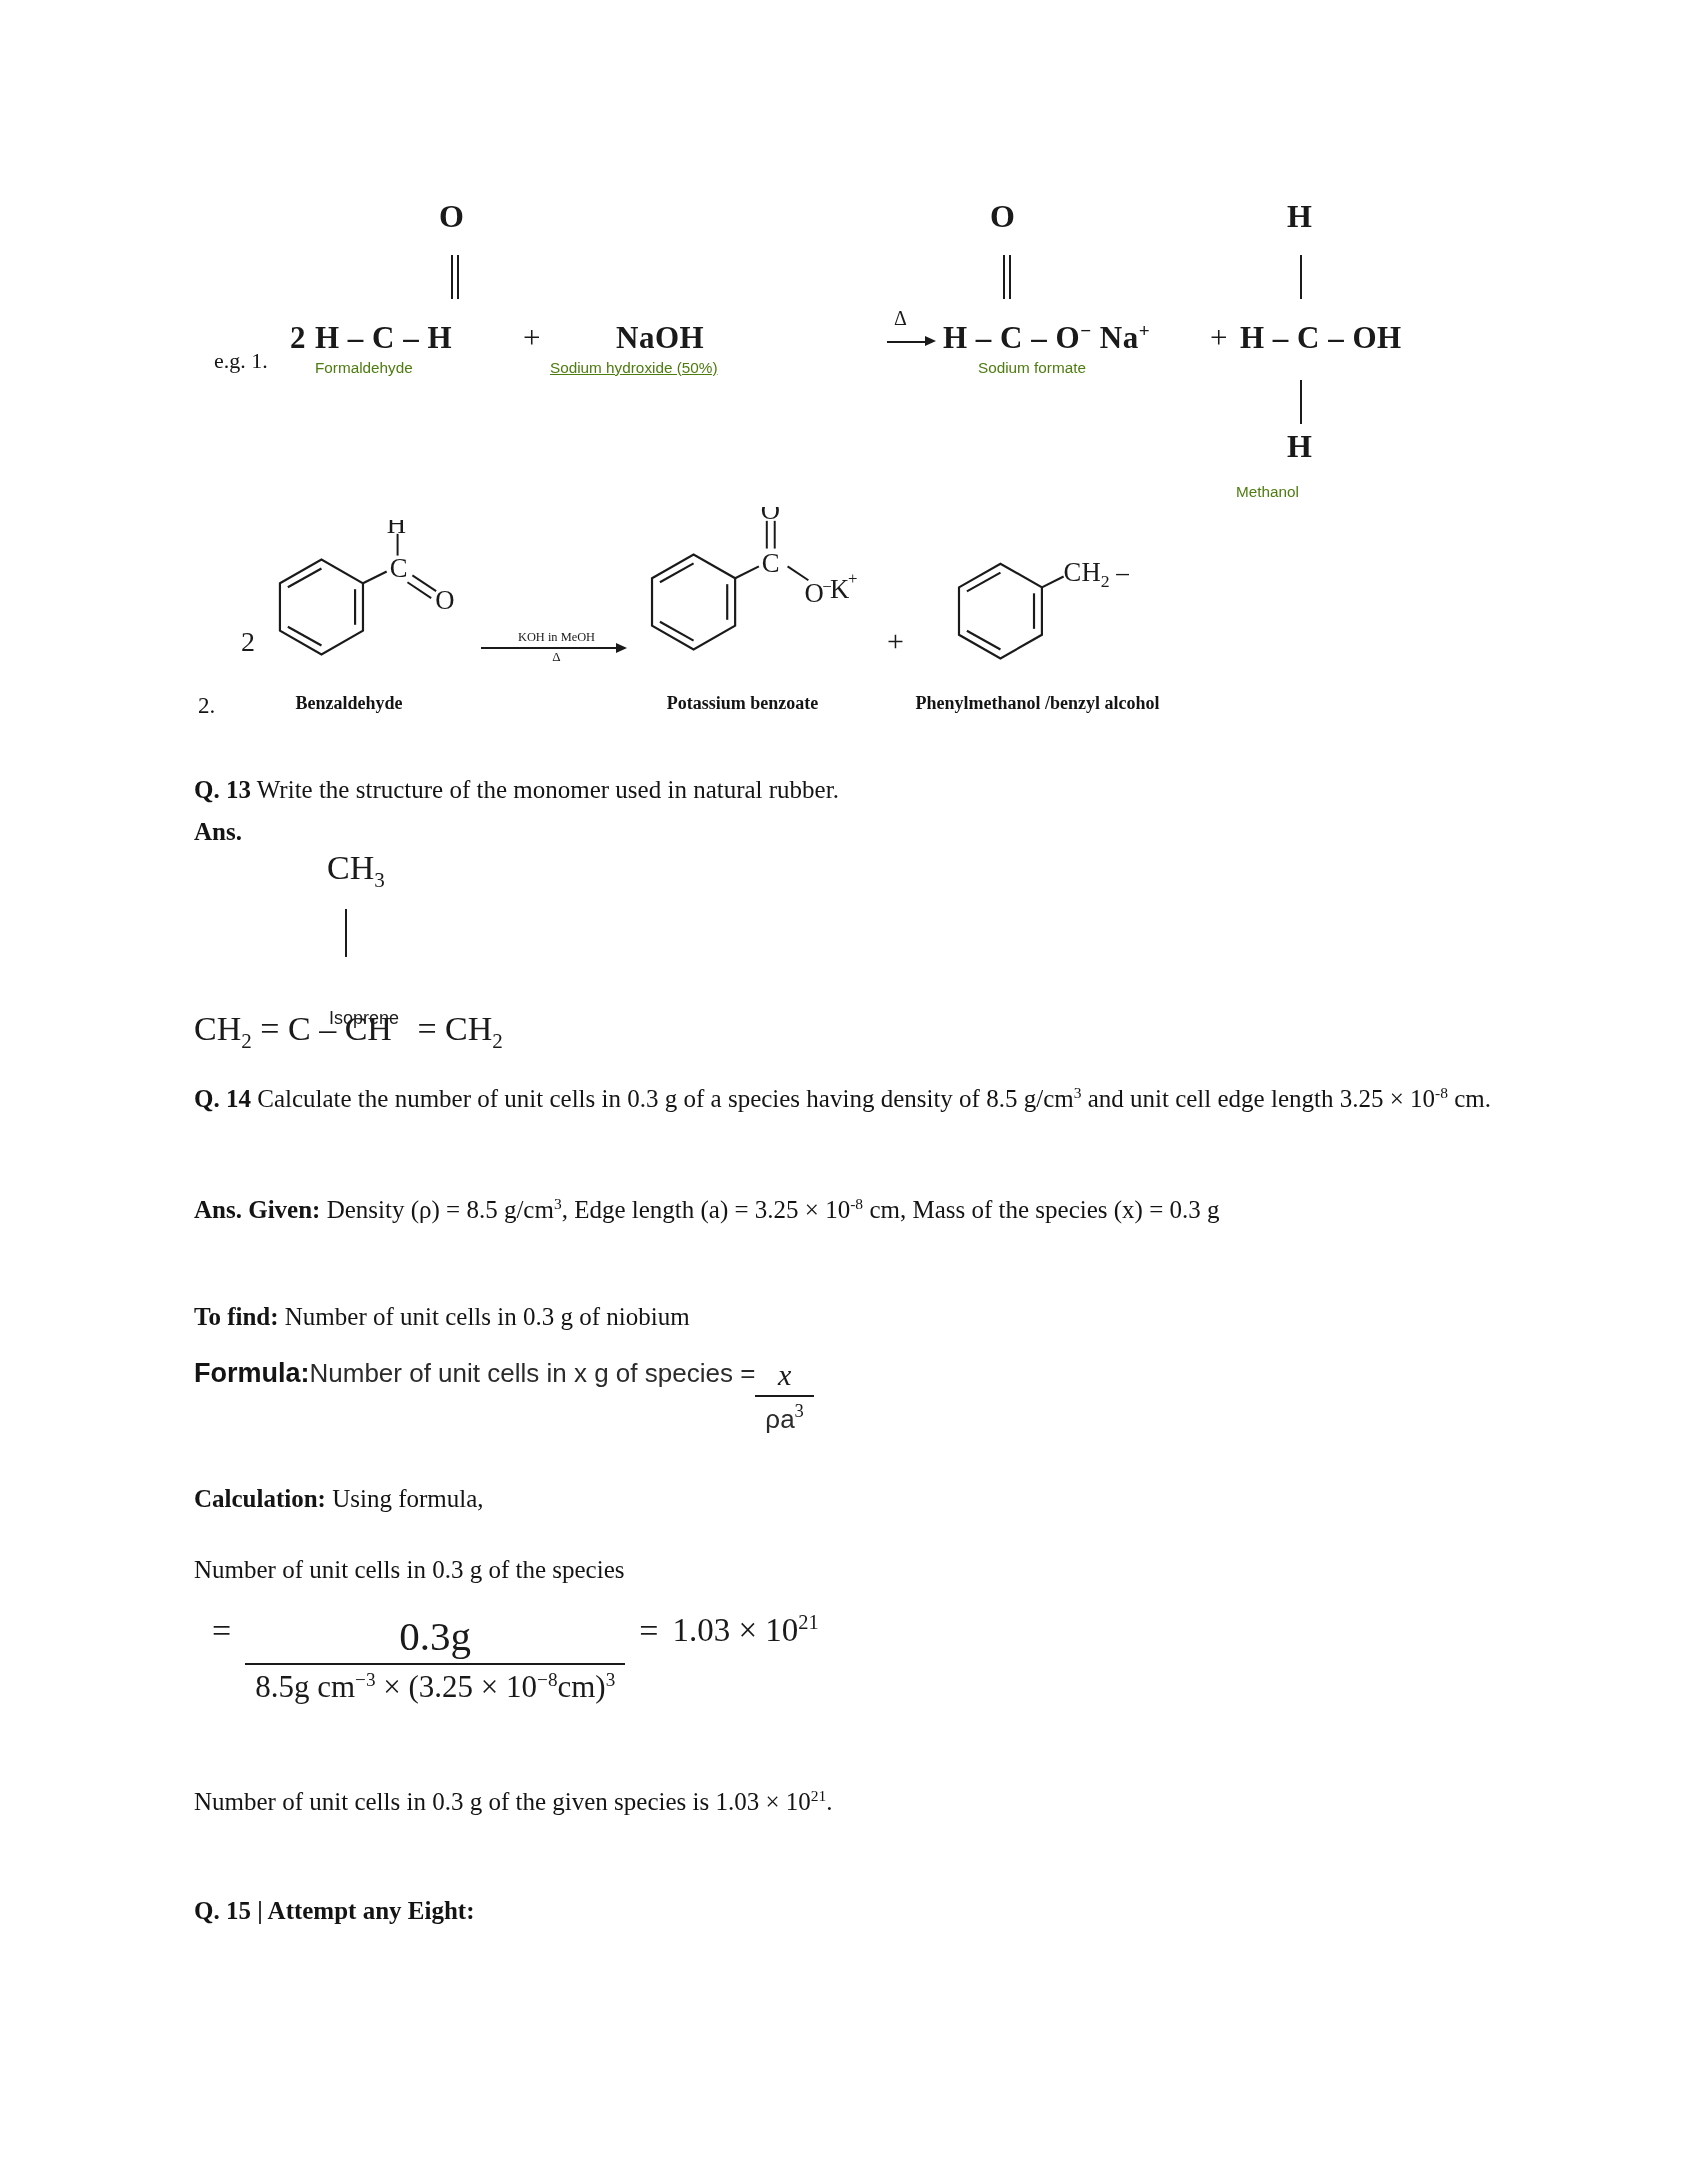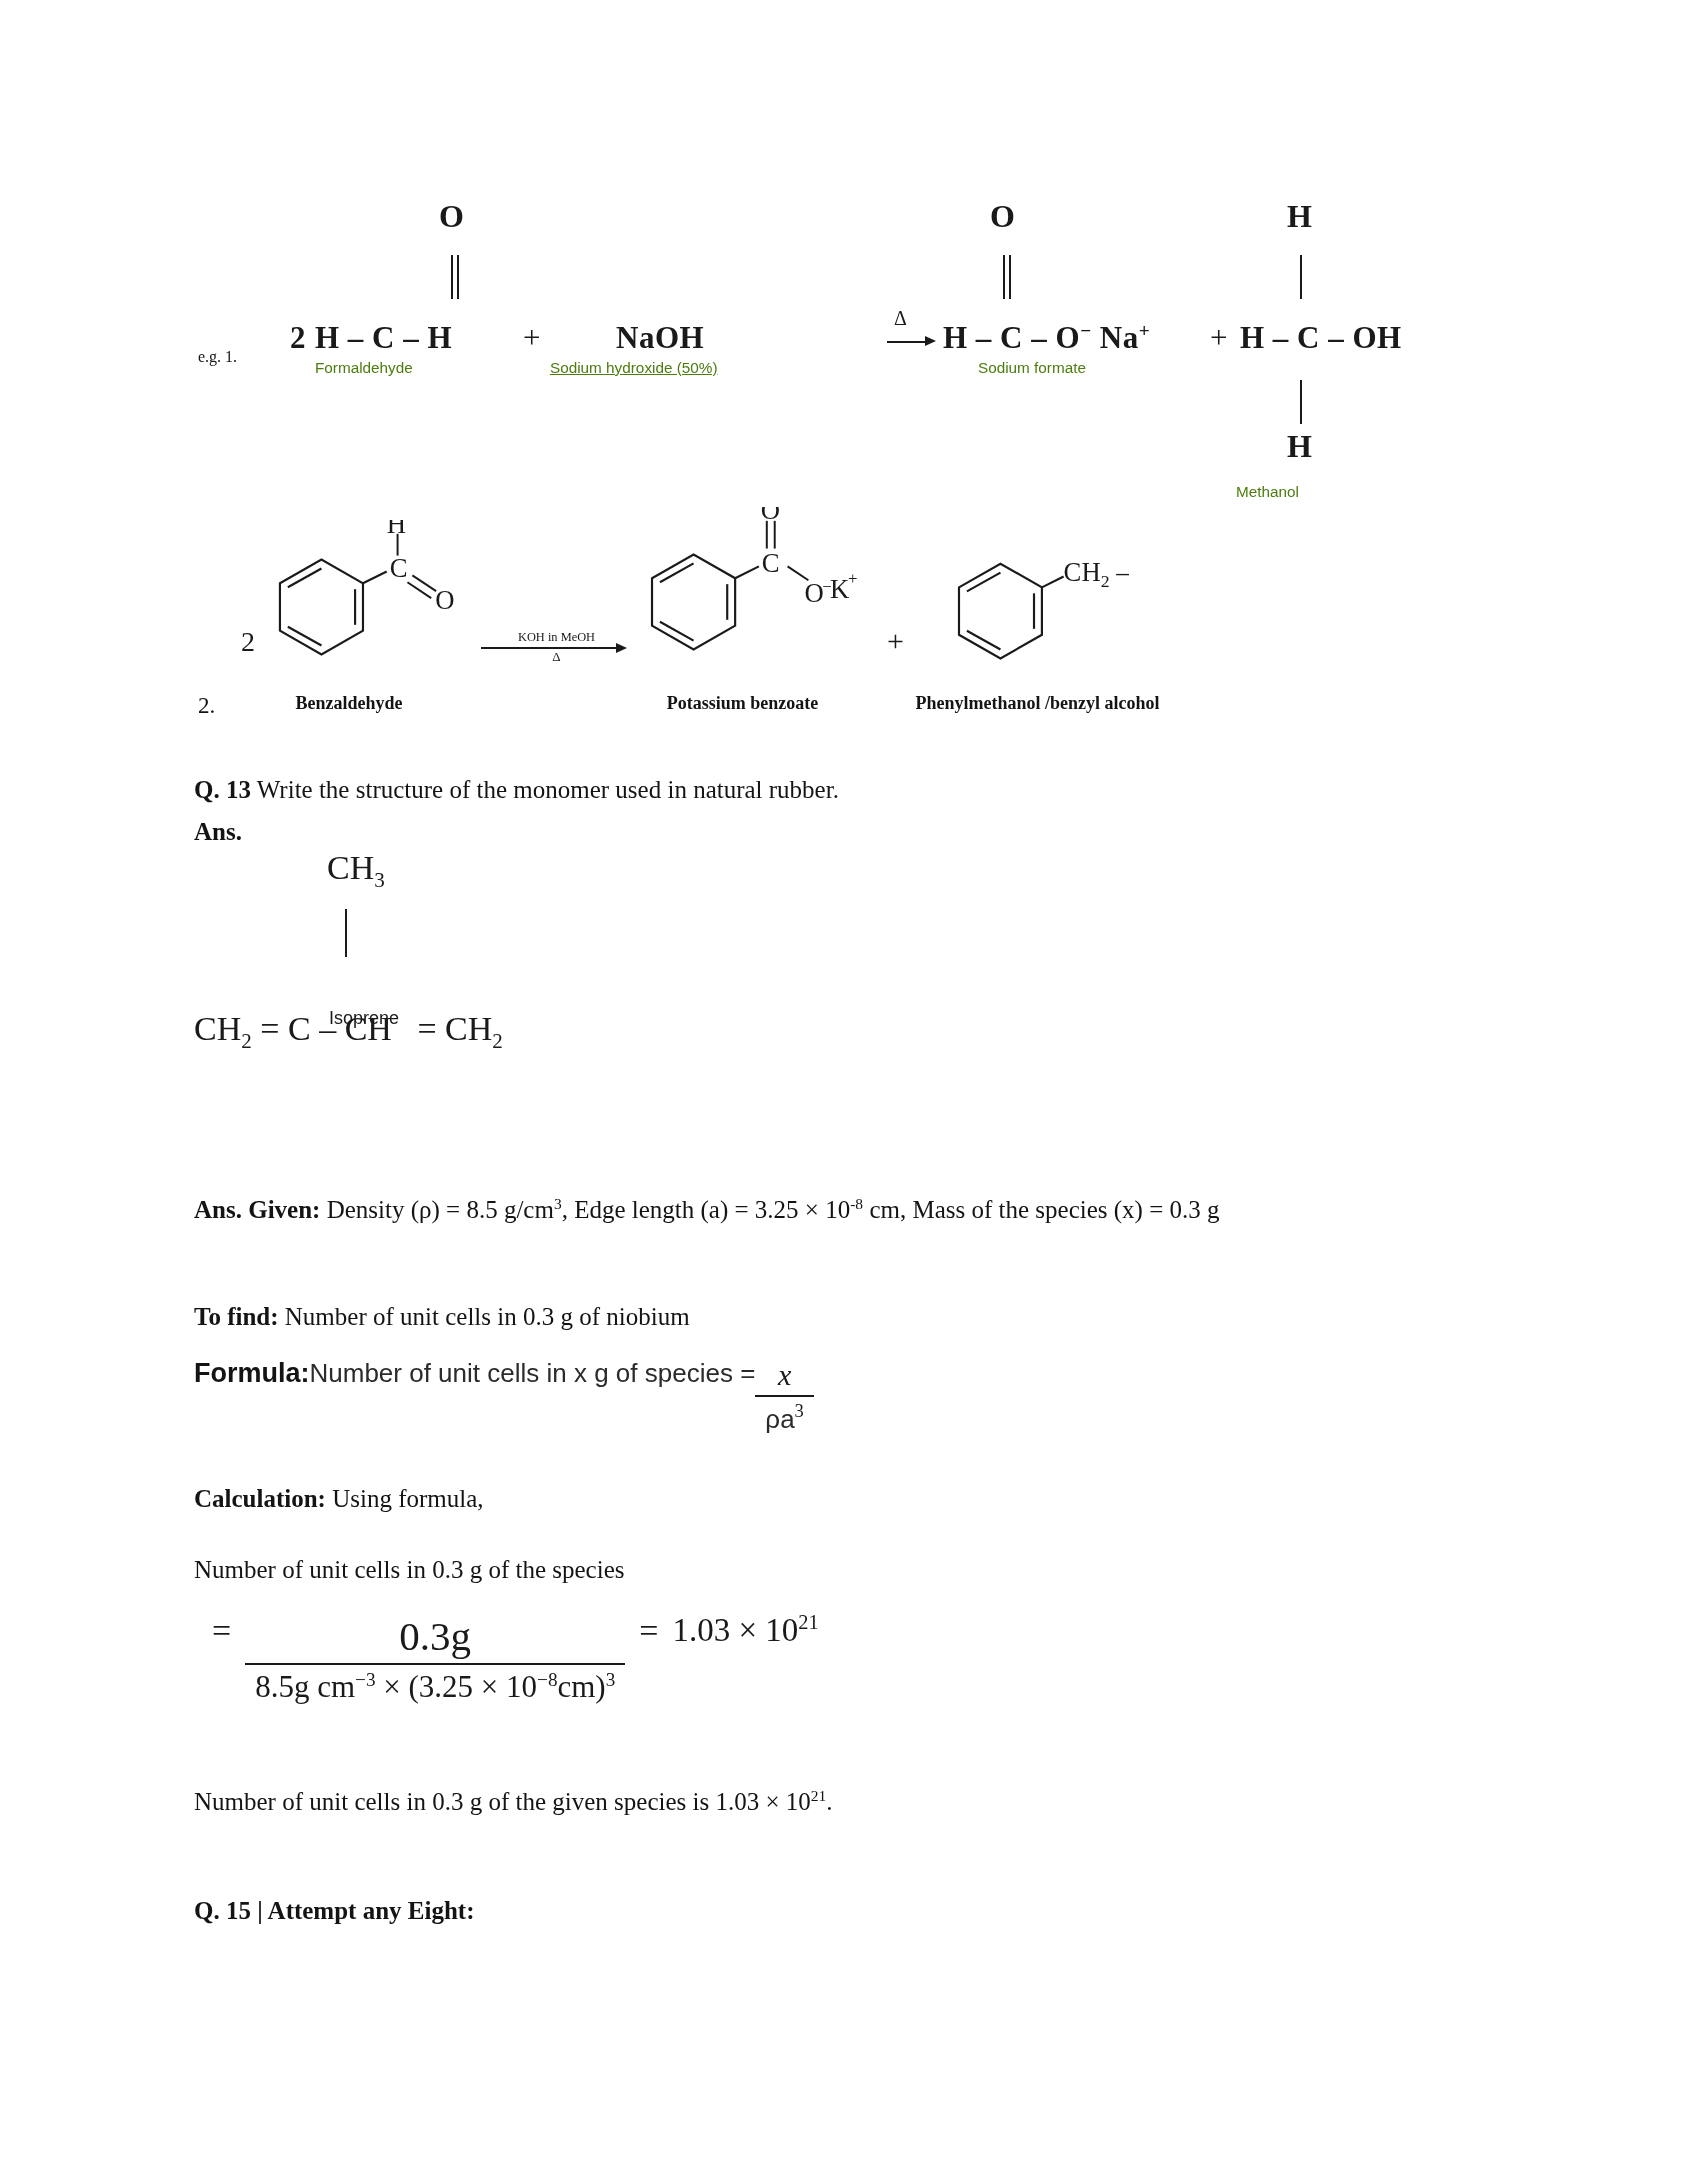--- a/index.html
+++ b/index.html
@@ -139,21 +139,21 @@
   }
   .ital { font-style: italic; font-family: "Liberation Serif", serif; }
 </style>
 </head>
 <body>
 
 <div class="page">
 
   <div>
 
-    <div class="abs cap-serif" style="left:198px; top:348px; font-size:16px; font-weight:normal;">e.g. 1.</div>
+    <div class="abs cap-serif" style="left:214px; top:348px; font-size:22px; font-weight:normal;">e.g. 1.</div>
 
     <div class="abs chem" style="left:439px; top:198px; font-size:32px;">O</div>
     <div class="dbond" style="left:451px; top:255px; height:44px;"></div>
 
     <div class="abs chem" style="left:290px; top:320px; font-size:31px;">2</div>
     <div class="abs chem" style="left:315px; top:320px; font-size:31px;">H – C – H</div>
     <div class="abs cap" style="left:315px; top:359px; width:170px;">Formaldehyde</div>
 
     <div class="abs chem" style="left:523px; top:320px; font-size:31px; font-weight:normal;">+</div>
 
@@ -268,20 +268,25 @@
 
   <div>
     <div class="abs chem-lite" style="left:327px; top:849px; font-size:34px;"><span>CH</span><sub>3</sub></div>
     <div class="vbond" style="left:345px; top:909px; height:48px;"></div>
 
     <div class="abs chem-lite" style="left:194px; top:1010px; font-size:34px;"><span>CH</span><sub>2</sub> <span>=</span> <span>C</span> <span>–</span> <span>CH</span>&nbsp;&nbsp; <span>=</span> <span>CH</span><sub>2</sub></div>
 
     <div class="abs" style="left:329px; top:1008px; font-family:'Liberation Sans', sans-serif; font-size:18px; color:#1b1b1b;">Isoprene</div>
   </div>
 
+  <div class="para" style="left:194px; top:1081px; width:1297px;">
+    <span class="b">Q. 14</span>
+    <span>Calculate the number of unit cells in 0.3 g of a species having density of 8.5 g/cm</span><sup>3</sup><span> and</span>
+    <span>unit cell edge length 3.25 × 10</span><sup>-8</sup><span> cm.</span>
+  </div>
 
   <div class="para" style="left:194px; top:1192px; width:1277px;">
     <span class="b">Ans. Given:</span><span> Density (ρ) = 8.5 g/cm</span><sup>3</sup><span>, Edge length (a) = 3.25 × 10</span><sup>-8</sup><span> cm, Mass of the species</span>
     <span>(x) = 0.3 g</span>
   </div>
 
   <div class="para" style="left:194px; top:1299px; width:1277px;">
     <span class="b">To find:</span><span> Number of unit cells in 0.3 g of niobium</span>
   </div>
 

